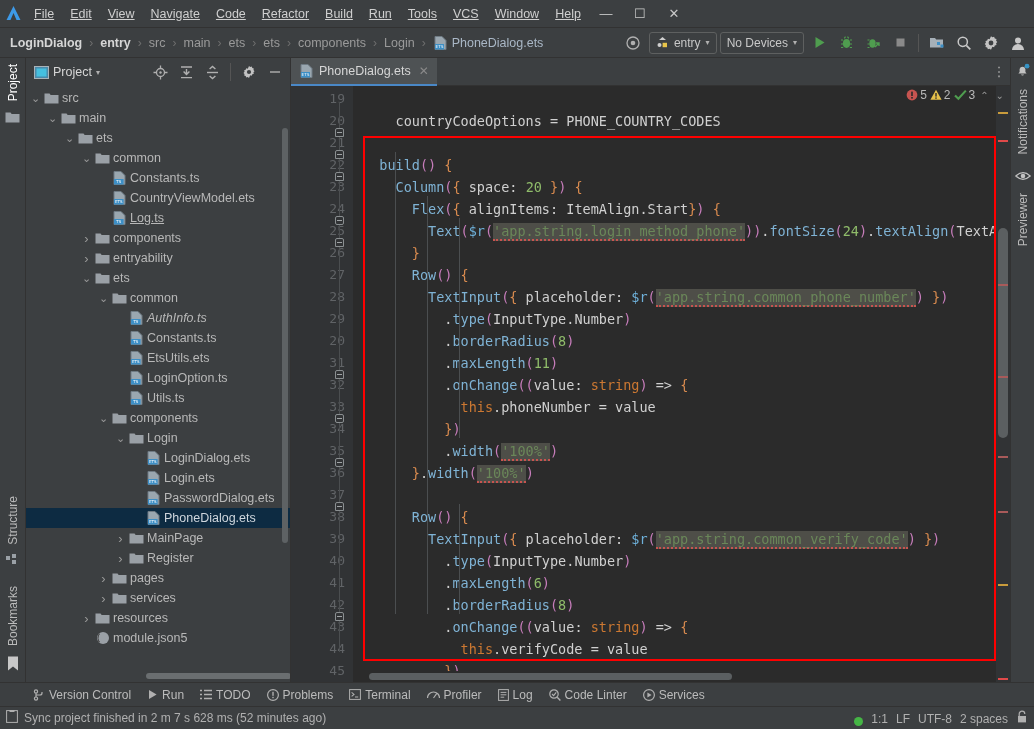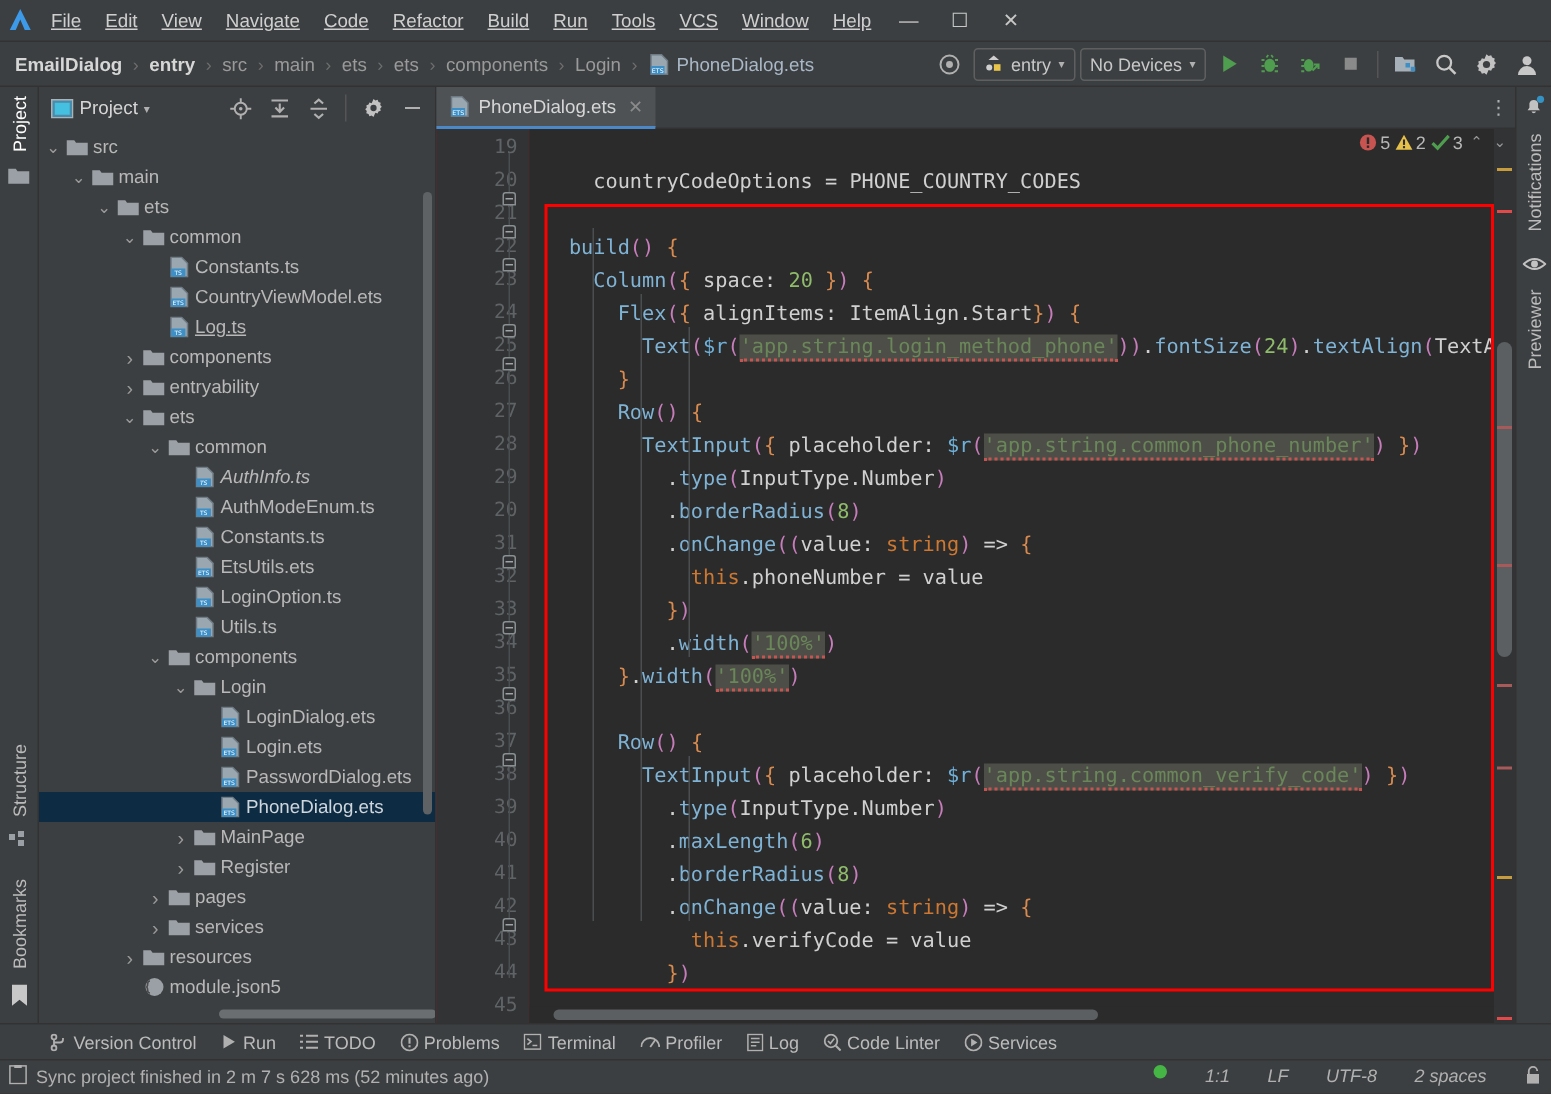--- a/index.html
+++ b/index.html
@@ -130,21 +130,21 @@
     background: #4e5254; border-bottom: 2px solid #4a88c7; font-size: 12.5px;
     color: #d6d6d6;
   }
   .etab .close { color: #8a8a8a; font-size: 12px; margin-left: 3px; }
   .tabbar .fill { flex: 1; border-bottom: 1px solid #323232; }
   .tab-opts { width: 22px; display:flex; align-items:center; justify-content:center;
               border-bottom: 1px solid #323232; color:#b0b0b0; font-size: 13px;}
 
   .editor-wrap { flex: 1; display: flex; min-height: 0; position: relative; }
 
-  .code-scroll { flex: 1; display: flex; position: relative; background: #7f1d1d; min-width: 0; }
+  .code-scroll { flex: 1; display: flex; position: relative; background: #701a75; min-width: 0; }
   .gutter {
     width: 62px; flex: 0 0 62px; background: #313335; position: relative;
     padding-top: 2px;
   }
   .lnum {
     height: 22px; line-height: 22px; text-align: right; padding-right: 8px;
     color: #606366; font-family: "DejaVu Sans Mono", monospace; font-size: 13px;
   }
   .folds { position: absolute; right: 6px; top: 2px; width: 14px; }
   .foldline { position:absolute; left: 6px; top: 14px; width: 1px; height: 550px; background: #4b4e50;}
@@ -227,21 +227,21 @@
     font-size: 12px; color: #bbbbbb; border-radius: 3px; white-space: nowrap;
   }
 
   
   .statusbar {
     height: 23px; flex: 0 0 23px; background: #3c3f41; display: flex;
     align-items: center; padding: 0 6px; font-size: 12px; color: #b0b0b0;
     border-top: 1px solid #323232;
   }
   .sb-left { display: flex; align-items: center; gap: 6px; }
-  .sb-right { margin-left: auto; display: flex; align-items: flex-start; gap: 25px; font-style: italic; }
+  .sb-right { margin-left: auto; display: flex; align-items: flex-end; gap: 8px; }
   .green-dot { width: 9px; height: 9px; border-radius: 50%; background: #45b545; }
 </style>
 </head>
 <body>
 
 <div class="app">
 
   <div class="titlebar">
     <div class="logo">
       <svg width="17" height="17" viewBox="0 0 17 17">
@@ -264,21 +264,21 @@
     </div>
     <div class="win-btns">
       <div class="win-btn">—</div>
       <div class="win-btn">☐</div>
       <div class="win-btn close">✕</div>
     </div>
   </div>
 
   <div class="navbar">
     <div class="crumbs">
-      <span class="crumb bold">EmailDialog</span>
+      <span class="crumb bold">LoginDialog</span>
       <span class="crumb-sep">›</span>
       <span class="crumb bold">entry</span>
       <span class="crumb-sep">›</span>
       <span class="crumb dim">src</span>
       <span class="crumb-sep">›</span>
       <span class="crumb dim">main</span>
       <span class="crumb-sep">›</span>
       <span class="crumb dim">ets</span>
       <span class="crumb-sep">›</span>
       <span class="crumb dim">ets</span>
@@ -559,31 +559,20 @@
           <div class="tree-row" style="padding-left: 89px; font-style: italic;">
             <span class="arrow none" style="font-size: 13px;">›</span>
             <span class="ic">
               <svg width="13" height="14" viewBox="0 0 13 14">
                 <path d="M1 0.5 h7 l4 4 v9 h-11 z" fill="#9aa7b0" stroke="#6f7b84"></path>
                 <rect x="1" y="8" width="9.6" height="5.5" fill="#3d8fc6"></rect>
                 <text x="5.8" y="12.4" font-size="4" fill="#fff" text-anchor="middle" font-family="DejaVu Sans">TS</text>
               </svg>
             </span>
             <span class="tlabel">AuthInfo.ts</span>
-          </div>
-          <div class="tree-row" style="padding-left: 89px;">
-            <span class="arrow none" style="font-size: 13px;">›</span>
-            <span class="ic">
-              <svg width="13" height="14" viewBox="0 0 13 14">
-                <path d="M1 0.5 h7 l4 4 v9 h-11 z" fill="#9aa7b0" stroke="#6f7b84"></path>
-                <rect x="1" y="8" width="9.6" height="5.5" fill="#3d8fc6"></rect>
-                <text x="5.8" y="12.4" font-size="4" fill="#fff" text-anchor="middle" font-family="DejaVu Sans">TS</text>
-              </svg>
-            </span>
-            <span class="tlabel">AuthModeEnum.ts</span>
           </div>
           <div class="tree-row" style="padding-left: 89px;">
             <span class="arrow none" style="font-size: 13px;">›</span>
             <span class="ic">
               <svg width="13" height="14" viewBox="0 0 13 14">
                 <path d="M1 0.5 h7 l4 4 v9 h-11 z" fill="#9aa7b0" stroke="#6f7b84"></path>
                 <rect x="1" y="8" width="9.6" height="5.5" fill="#3d8fc6"></rect>
                 <text x="5.8" y="12.4" font-size="4" fill="#fff" text-anchor="middle" font-family="DejaVu Sans">TS</text>
               </svg>
             </span>
@@ -820,20 +809,21 @@
               <div class="cline"></div>
               <div class="cline">  <span class="fn">build</span><span class="paren">(</span><span class="paren">)</span> <span class="punc">{</span></div>
               <div class="cline">    <span class="fn">Column</span><span class="paren">(</span><span class="punc">{</span> <span class="white">space</span><span class="white">:</span> <span class="num">20</span> <span class="punc">}</span><span class="paren">)</span> <span class="punc">{</span></div>
               <div class="cline">      <span class="fn">Flex</span><span class="paren">(</span><span class="punc">{</span> <span class="white">alignItems</span><span class="white">:</span> <span class="white">ItemAlign</span><span class="white">.</span><span class="white">Start</span><span class="punc">}</span><span class="paren">)</span> <span class="punc">{</span></div>
               <div class="cline">        <span class="fn">Text</span><span class="paren">(</span><span class="fn2">$r</span><span class="paren">(</span><span class="str strbg squig">'app.string.login_method_phone'</span><span class="paren">)</span><span class="paren">)</span><span class="white">.</span><span class="fn">fontSize</span><span class="paren">(</span><span class="num">24</span><span class="paren">)</span><span class="white">.</span><span class="fn">textAlign</span><span class="paren">(</span><span class="white">TextAlig</span></div>
               <div class="cline">      <span class="punc">}</span></div>
               <div class="cline">      <span class="fn">Row</span><span class="paren">(</span><span class="paren">)</span> <span class="punc">{</span></div>
               <div class="cline">        <span class="fn">TextInput</span><span class="paren">(</span><span class="punc">{</span> <span class="white">placeholder</span><span class="white">:</span> <span class="fn2">$r</span><span class="paren">(</span><span class="str strbg squig">'app.string.common_phone_number'</span><span class="paren">)</span> <span class="punc">}</span><span class="paren">)</span></div>
               <div class="cline">          <span class="white">.</span><span class="fn">type</span><span class="paren">(</span><span class="white">InputType</span><span class="white">.</span><span class="white">Number</span><span class="paren">)</span></div>
               <div class="cline">          <span class="white">.</span><span class="fn">borderRadius</span><span class="paren">(</span><span class="num">8</span><span class="paren">)</span></div>
+              <div class="cline">          <span class="white">.</span><span class="fn">maxLength</span><span class="paren">(</span><span class="num">11</span><span class="paren">)</span></div>
               <div class="cline">          <span class="white">.</span><span class="fn">onChange</span><span class="paren">(</span><span class="paren">(</span><span class="white">value</span><span class="white">:</span> <span class="kw">string</span><span class="paren">)</span> <span class="white">=</span><span class="white">&gt;</span> <span class="punc">{</span></div>
               <div class="cline">            <span class="kw">this</span><span class="white">.</span><span class="white">phoneNumber</span> <span class="white">=</span> <span class="white">value</span></div>
               <div class="cline">          <span class="punc">}</span><span class="paren">)</span></div>
               <div class="cline">          <span class="white">.</span><span class="fn">width</span><span class="paren">(</span><span class="str strbg squig">'100%'</span><span class="paren">)</span></div>
               <div class="cline">      <span class="punc">}</span><span class="white">.</span><span class="fn">width</span><span class="paren">(</span><span class="str strbg squig">'100%'</span><span class="paren">)</span></div>
               <div class="cline"></div>
               <div class="cline">      <span class="fn">Row</span><span class="paren">(</span><span class="paren">)</span> <span class="punc">{</span></div>
               <div class="cline">        <span class="fn">TextInput</span><span class="paren">(</span><span class="punc">{</span> <span class="white">placeholder</span><span class="white">:</span> <span class="fn2">$r</span><span class="paren">(</span><span class="str strbg squig">'app.string.common_verify_code'</span><span class="paren">)</span> <span class="punc">}</span><span class="paren">)</span></div>
               <div class="cline">          <span class="white">.</span><span class="fn">type</span><span class="paren">(</span><span class="white">InputType</span><span class="white">.</span><span class="white">Number</span><span class="paren">)</span></div>
               <div class="cline">          <span class="white">.</span><span class="fn">maxLength</span><span class="paren">(</span><span class="num">6</span><span class="paren">)</span></div>

